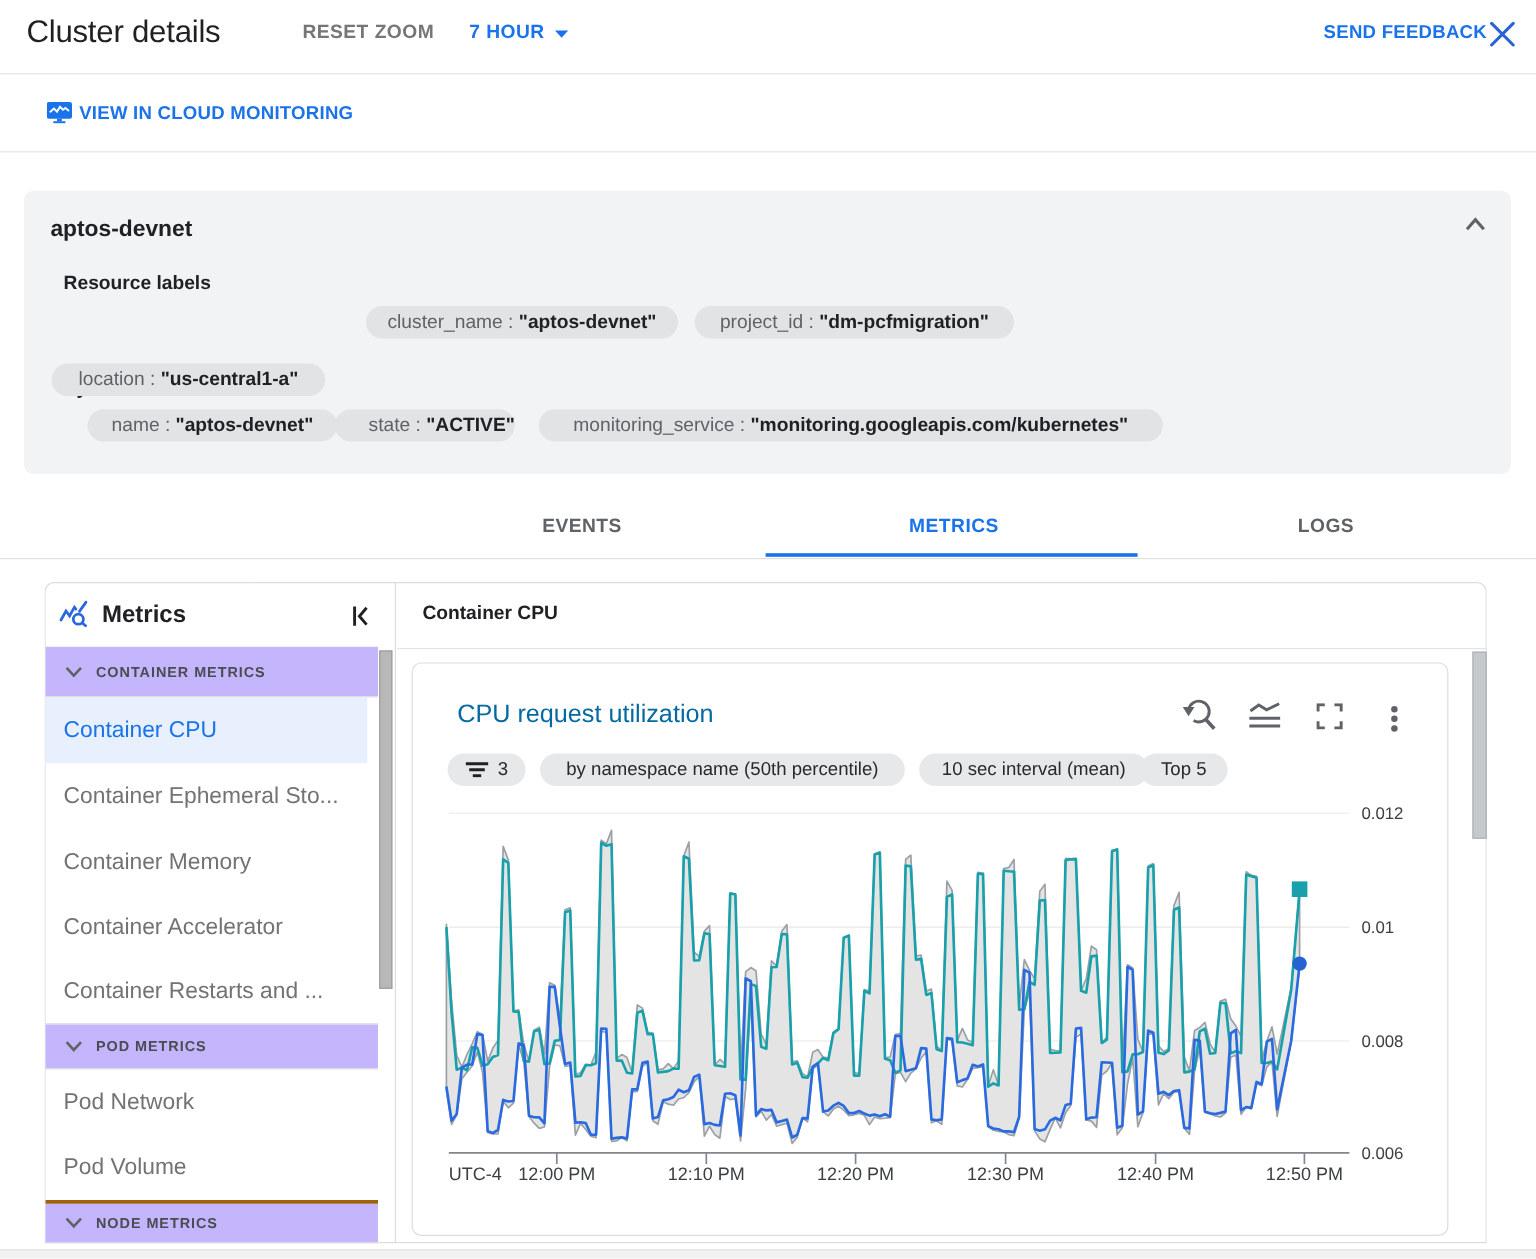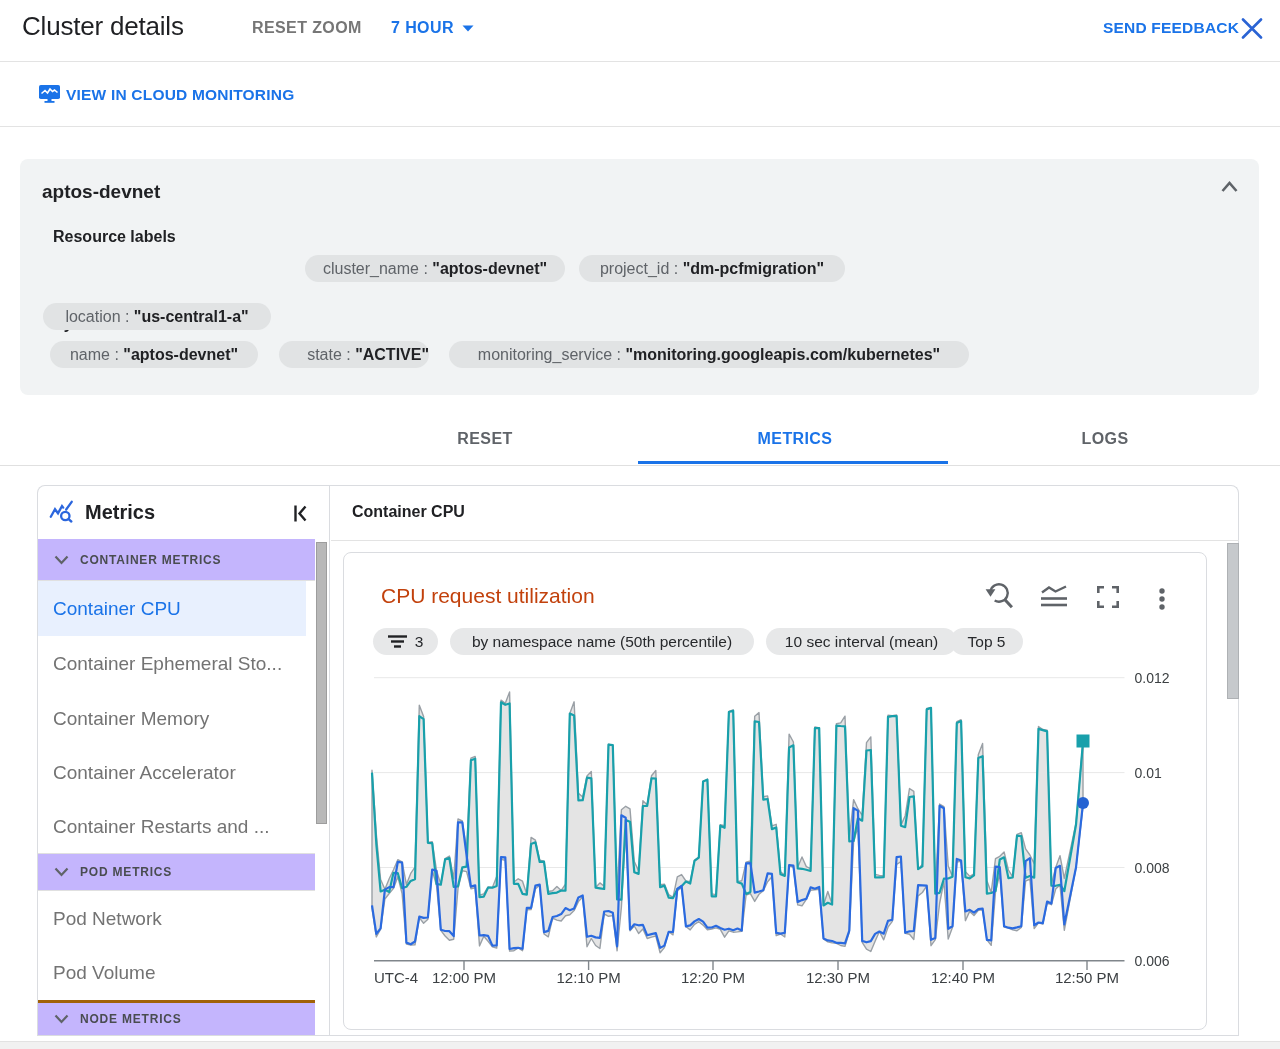--- a/index.html
+++ b/index.html
@@ -50,35 +50,35 @@
   </div>
 <div class="abs chip-g" style="left:305px; top:255px; width:260px;">
     <span class="lab">cluster_name :&nbsp;</span>
     <span class="val">"aptos-devnet"</span>
   </div>
 <div class="abs chip-g" style="left:579px; top:255px; width:266px;">
     <span class="lab">project_id :&nbsp;</span>
     <span class="val">"dm-pcfmigration"</span>
   </div>
 
-<div class="abs chip-g" style="left:50px; top:341px; width:208px;">
+<div class="abs chip-g" style="left:73px; top:341px; width:208px;">
     <span class="lab">name :&nbsp;</span>
     <span class="val">"aptos-devnet"</span>
   </div>
 <div class="abs chip-g" style="left:279px; top:341px; width:150px;justify-content:flex-end;">
     <span class="lab">state :&nbsp;</span>
     <span class="val">"ACTIVE"</span>
   </div>
 <div class="abs chip-g" style="left:449px; top:341px; width:520px;">
     <span class="lab">monitoring_service :&nbsp;</span>
     <span class="val">"monitoring.googleapis.com/kubernetes"</span>
   </div>
 
 <div class="abs" style="left:20px; top:420px; width:1240px; height:45px;">
-  <div class="abs" style="width:310px; left:310px; top:10px; text-align:center; font-size:16px; font-weight:bold; color:#5f6368; letter-spacing:0.4px;">RESET</div>
+  <div class="abs" style="width:310px; left:310px; top:10px; text-align:center; font-size:16px; font-weight:bold; color:#5f6368; letter-spacing:0.4px;">EVENTS</div>
   <div class="abs" style="width:310px; left:620px; top:10px; text-align:center; font-size:16px; font-weight:bold; color:#1a73e8; letter-spacing:0.4px;">METRICS</div>
   <div class="abs" style="width:310px; left:930px; top:10px; text-align:center; font-size:16px; font-weight:bold; color:#5f6368; letter-spacing:0.4px;">LOGS</div>
   <div class="abs" style="left:618px; top:41px; width:310px; height:3px; background:#1a73e8;"></div>
 </div>
 <div class="abs" style="left:0px; top:465px; width:1280px; height:1px; background:#e0e0e0;"></div>
 
 <div class="abs" style="left:37px; top:485px; width:1202px; height:550px; border:1px solid #dadce0; border-radius:8px 8px 0 0; border-bottom:none;"></div>
 
 <div class="abs" style="left:37px; top:485px; width:293px; height:550px; border-right:1px solid #dadce0;"></div>
 <svg class="abs" style="left:49px; top:500px;" width="24" height="23" viewBox="0 0 24 23">
@@ -114,21 +114,21 @@
     </svg>NODE METRICS</div>
 
 <div class="abs" style="left:316px; top:542px; width:11px; height:282px; background:#b8b8b8; border:1px solid #9d9d9d;"></div>
 
 <div class="abs" style="left:352px; top:503px; font-size:16px; font-weight:bold; color:#202124;">Container CPU</div>
 <div class="abs" style="left:331px; top:540px; width:908px; height:1px; background:#e3e3e3;"></div>
 
 <div class="abs" style="left:1227px; top:543px; width:12px; height:156px; background:#c6c9cc; border:1px solid #aeb1b4;"></div>
 
 <div class="abs" style="left:343px; top:552px; width:864px; height:478px; border:1px solid #dadce0; border-radius:8px; background:#fff;"></div>
-<div class="abs" style="left:381px; top:584px; font-size:21px; color:#c2410c;">CPU request utilization</div>
+<div class="abs" style="left:381px; top:584px; font-size:21px; color:#0369a1;">CPU request utilization</div>
 
 <svg class="abs" style="left:984px; top:581px;" width="30" height="29" viewBox="0 0 30 29">
   <path d="M10.65 19.5 A 8.7 8.7 0 1 0 6.43 10.5" stroke="#5f6368" stroke-width="2.4" fill="none"></path>
   <path d="M1.6 8.2 L11.4 8.2 L6.5 15.8 Z" fill="#5f6368"></path>
   <path d="M20.5 18.2 L27.9 26.3" stroke="#5f6368" stroke-width="3"></path>
 </svg>
 <svg class="abs" style="left:1041px; top:585px;" width="26" height="23" viewBox="0 0 26 23">
   <path d="M1 7.5 L8 2.5 L14.5 6.5 L25 1.5" stroke="#5f6368" stroke-width="2.4" fill="none"></path>
   <line x1="0" y1="13.5" x2="26" y2="13.5" stroke="#5f6368" stroke-width="2.6"></line>
   <line x1="0" y1="20" x2="26" y2="20" stroke="#5f6368" stroke-width="2.6"></line>

